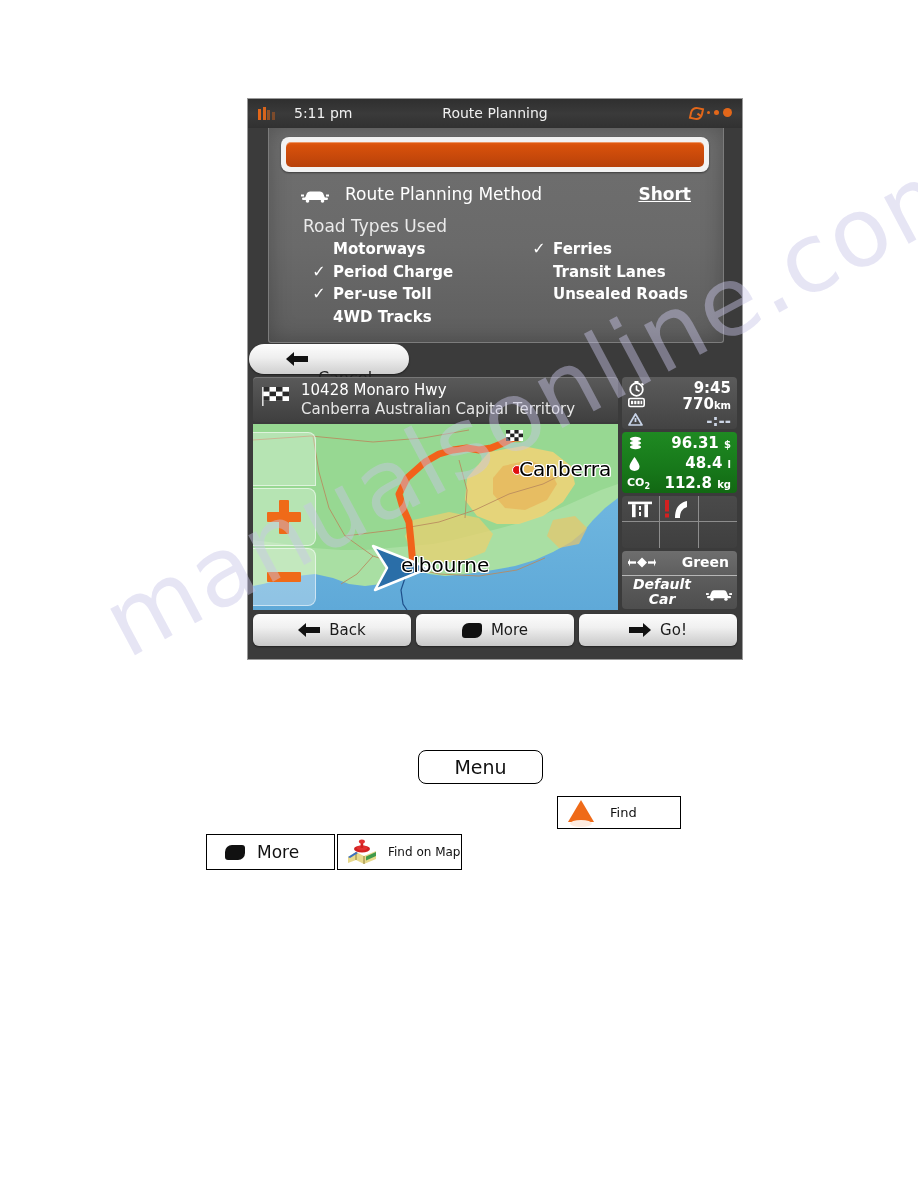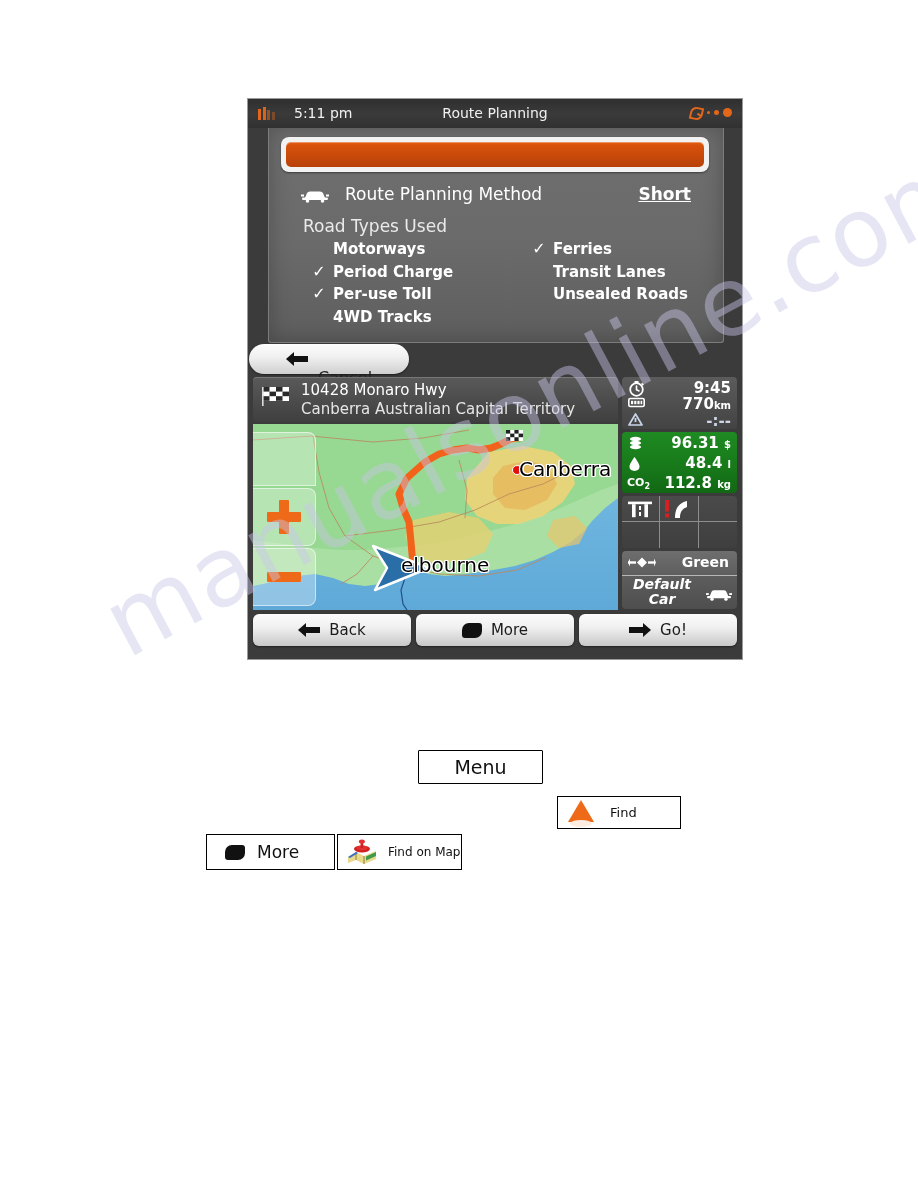--- a/index.html
+++ b/index.html
@@ -106,21 +106,21 @@
   .btnbar{position:absolute;left:5px;top:515px;width:484px;height:32px;display:flex;gap:5px;}
   .dbtn{flex:1;border-radius:6px;background:linear-gradient(180deg,#fcfcfc 0%,#f0f0f0 42%,#c8c8c8 100%);
     box-shadow:0 1px 2px rgba(0,0,0,.45);display:flex;align-items:center;justify-content:center;gap:9px;font-size:15px;color:#1a1a1a;}
   .arr-r{width:22px;height:14px;position:relative;}
   .arr-r:before{content:"";position:absolute;left:0;top:4px;width:15px;height:6px;background:#111;}
   .arr-r:after{content:"";position:absolute;right:0;top:0;border-top:7px solid transparent;border-bottom:7px solid transparent;border-left:8px solid #111;}
   .more-ico{width:20px;height:15px;background:#111;border-radius:7px 3px 7px 3px;}
 
   
   .docbtn{position:absolute;background:#fff;border:1.5px solid #000;display:flex;align-items:center;box-sizing:border-box;}
-  .menu-btn{left:418px;top:750px;width:125px;height:34px;border-radius:1px;justify-content:center;}
+  .menu-btn{left:418px;top:750px;width:125px;height:34px;border-radius:8px;justify-content:center;}
   .menu-btn span{font-size:19px;color:#111;}
   .find-btn{left:521px;top:796px;width:124px;height:33px;padding-left:10px;gap:16px;margin-left:36px;}
   .find-btn span{font-size:13px;color:#111;}
   .more-btn{left:206px;top:834px;width:129px;height:36px;padding-left:18px;gap:12px;}
   .more-btn span{font-size:17px;color:#111;}
   .fom-btn{left:337px;top:834px;width:125px;height:36px;padding-left:8px;gap:8px;}
   .fom-btn span{font-size:12px;color:#111;}
   .cone{width:26px;height:26px;position:relative;}
   .cone .tri{position:absolute;left:0;top:0;border-left:13px solid transparent;border-right:13px solid transparent;border-bottom:22px solid #ef6a18;}
   .cone .ell{position:absolute;left:2px;bottom:-1px;width:22px;height:7px;border-radius:50%;background:#fdece1;}

